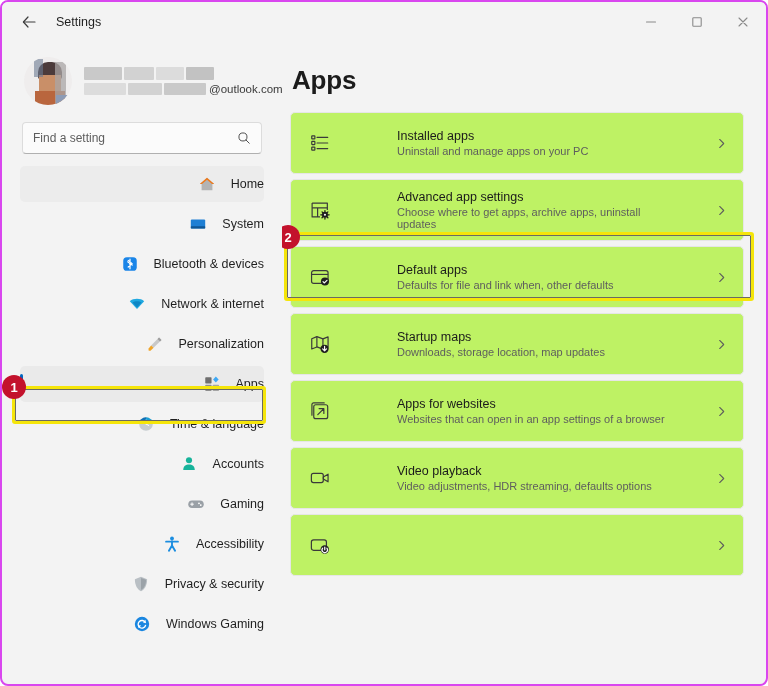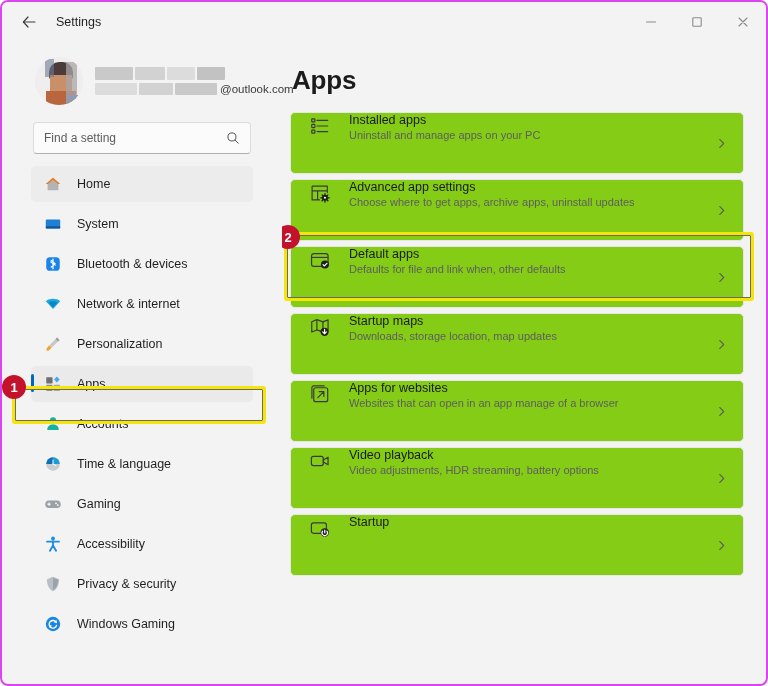--- a/index.html
+++ b/index.html
@@ -47,21 +47,21 @@
     display: flex; align-items: center; justify-content: center;
   }
   .win-btn svg { display: block; }
 
   
   .body-split { display: flex; height: 645px; }
 
   
   .sidebar {
     width: 280px;
-    padding: 0 29px;
+    padding: 0 18px;
     position: relative;
     flex-shrink: 0;
   }
   .profile {
     display: flex; align-items: center;
     margin: 8px 0 0 4px;
     height: 62px;
   }
   .avatar {
     width: 48px; height: 48px;
@@ -120,20 +120,21 @@
   .search-input::placeholder { color: #5d5d5d; }
 
   .navlist { margin-top: 12px; }
   .nav-item {
     position: relative;
     height: 36px;
     display: flex; align-items: center;
     border-radius: 5px;
     padding-left: 12px;
     margin-bottom: 4px;
+    justify-content: flex-end;
   }
   .nav-item.hovered { background: #ececec; }
   .nav-item.selected { background: #eaeaea; }
   .nav-item.selected::before {
     content: "";
     position: absolute;
     left: 0; top: 8px;
     width: 3px; height: 18px;
     background: #0067c0;
     border-radius: 2px;
@@ -184,25 +185,26 @@
   .page-title {
     font-size: 26px;
     font-weight: 600;
     color: #1b1b1b;
     margin: 5px 0 16px 2px;
     letter-spacing: -0.2px;
   }
   .cards { display: flex; flex-direction: column; gap: 5px; }
   .card {
     height: 62px;
-    background: #84cc16;
+    background: #bef264;
     border: 1px solid #e6e6e6;
     border-radius: 5px;
-    display: flex; 
+    display: flex; align-items: center;
     padding: 0 14px 0 16px;
+    gap: 48px;
   }
   .card-icon {
     width: 26px; height: 26px;
     margin-right: 16px;
     display: flex; align-items: center; justify-content: center;
     flex-shrink: 0;
   }
   .card-text { flex: 1; display: flex; flex-direction: column; gap: 2px; }
   .card-title { font-size: 12.5px; color: #1b1b1b; }
   .card-sub { font-size: 11px; color: #5e5e5e; }
@@ -340,37 +342,37 @@
               <rect x="10.8" y="10.8" width="7" height="7" rx="0.8" fill="#a5a5a5"></rect>
               <path d="M14.3 1.6 L17.4 5 L14.3 8.4 L11.2 5 Z" fill="#3fa9f5"></path>
             </svg>
           </span>
           <span class="nav-label">Apps</span>
         </div>
 
         <div class="nav-item">
           <span class="nav-icon">
             <svg width="18" height="18" viewBox="0 0 20 20">
-              <circle cx="10" cy="5.8" r="3.4" fill="#16b39a"></circle>
-              <path d="M3.6 16.6 C3.6 12.6, 6.4 10.6, 10 10.6 C13.6 10.6, 16.4 12.6, 16.4 16.6 Z" fill="#16b39a"></path>
-            </svg>
-          </span>
-          <span class="nav-label">Accounts</span>
-        </div>
-
-        <div class="nav-item">
-          <span class="nav-icon">
-            <svg width="18" height="18" viewBox="0 0 20 20">
               <circle cx="10" cy="10" r="7.6" fill="#c7cdd1"></circle>
               <path d="M10 2.4 A7.6 7.6 0 0 1 17.6 10 L10 10 Z" fill="#1a9fd4"></path>
               <path d="M10 2.4 A7.6 7.6 0 0 0 2.4 10 L10 10 Z" fill="#1070b5"></path>
               <path d="M10 10 L10 5.6 M10 10 L13 11.6" stroke="#ffffff" stroke-width="1.1" stroke-linecap="round"></path>
             </svg>
           </span>
           <span class="nav-label">Time &amp; language</span>
+        </div>
+
+        <div class="nav-item">
+          <span class="nav-icon">
+            <svg width="18" height="18" viewBox="0 0 20 20">
+              <circle cx="10" cy="5.8" r="3.4" fill="#16b39a"></circle>
+              <path d="M3.6 16.6 C3.6 12.6, 6.4 10.6, 10 10.6 C13.6 10.6, 16.4 12.6, 16.4 16.6 Z" fill="#16b39a"></path>
+            </svg>
+          </span>
+          <span class="nav-label">Accounts</span>
         </div>
 
         <div class="nav-item">
           <span class="nav-icon">
             <svg width="18" height="18" viewBox="0 0 20 20">
               <rect x="1.4" y="6" width="17.2" height="8.4" rx="4.2" fill="#9aa0a6"></rect>
               <path d="M5.6 8.7 L5.6 11.7 M4.1 10.2 L7.1 10.2" stroke="#ffffff" stroke-width="1.1" stroke-linecap="round"></path>
               <circle cx="13.3" cy="9.2" r="1" fill="#ffffff"></circle>
               <circle cx="15.3" cy="11.2" r="1" fill="#ffffff"></circle>
             </svg>
@@ -506,58 +508,57 @@
         <div class="card">
           <span class="card-icon">
             <svg width="22" height="22" viewBox="0 0 24 24">
               <rect x="5.2" y="5.2" width="15.2" height="15.2" rx="2.2" fill="none" stroke="#3a3a3a" stroke-width="1.3"></rect>
               <path d="M3.2 16.6 V5 A1.8 1.8 0 0 1 5 3.2 H16.6" fill="none" stroke="#3a3a3a" stroke-width="1.3" stroke-linecap="round"></path>
               <path d="M9.6 16 L16.2 9.4 M11 9.4 H16.2 V14.6" fill="none" stroke="#3a3a3a" stroke-width="1.3" stroke-linecap="round" stroke-linejoin="round"></path>
             </svg>
           </span>
           <div class="card-text">
             <div class="card-title">Apps for websites</div>
-            <div class="card-sub">Websites that can open in an app manage of a browser</div>
+            <div class="card-sub">Websites that can open in an app settings of a browser</div>
           </div>
           <span class="chev">
             <svg width="11" height="11" viewBox="0 0 12 12">
                 <path d="M4 1.6 L8.4 6 L4 10.4" fill="none" stroke="#5d5d5d" stroke-width="1.2" stroke-linecap="round" stroke-linejoin="round"></path>
               </svg>
           </span>
         </div>
 
         <div class="card">
           <span class="card-icon">
             <svg width="22" height="22" viewBox="0 0 24 24">
               <rect x="2.6" y="7" width="13" height="10" rx="2.2" fill="none" stroke="#3a3a3a" stroke-width="1.3"></rect>
               <path d="M15.6 11 L20.8 7.8 V16.2 L15.6 13 Z" fill="none" stroke="#3a3a3a" stroke-width="1.3" stroke-linejoin="round"></path>
             </svg>
           </span>
           <div class="card-text">
             <div class="card-title">Video playback</div>
-            <div class="card-sub">Video adjustments, HDR streaming, battery options</div>
+            <div class="card-sub">Video adjustments, HDR streaming, defaults options</div>
           </div>
           <span class="chev">
             <svg width="11" height="11" viewBox="0 0 12 12">
                 <path d="M4 1.6 L8.4 6 L4 10.4" fill="none" stroke="#5d5d5d" stroke-width="1.2" stroke-linecap="round" stroke-linejoin="round"></path>
               </svg>
           </span>
         </div>
 
         <div class="card">
           <span class="card-icon">
             <svg width="22" height="22" viewBox="0 0 24 24">
               <rect x="2.6" y="6.4" width="16.4" height="11.4" rx="2.4" fill="none" stroke="#3a3a3a" stroke-width="1.3"></rect>
               <circle cx="17.2" cy="17" r="4.6" fill="#1f1f1f"></circle>
               <path d="M17.2 14.2 V17.2" stroke="#fbfbfb" stroke-width="1.35" stroke-linecap="round"></path>
               <path d="M14.9 15.4 A3 3 0 1 0 19.5 15.4" fill="none" stroke="#fbfbfb" stroke-width="1.35" stroke-linecap="round"></path>
             </svg>
           </span>
           <div class="card-text">
-            <div class="card-title">Startup</div>
           </div>
           <span class="chev">
             <svg width="11" height="11" viewBox="0 0 12 12">
                 <path d="M4 1.6 L8.4 6 L4 10.4" fill="none" stroke="#5d5d5d" stroke-width="1.2" stroke-linecap="round" stroke-linejoin="round"></path>
               </svg>
           </span>
         </div>
 
       </div>
 

